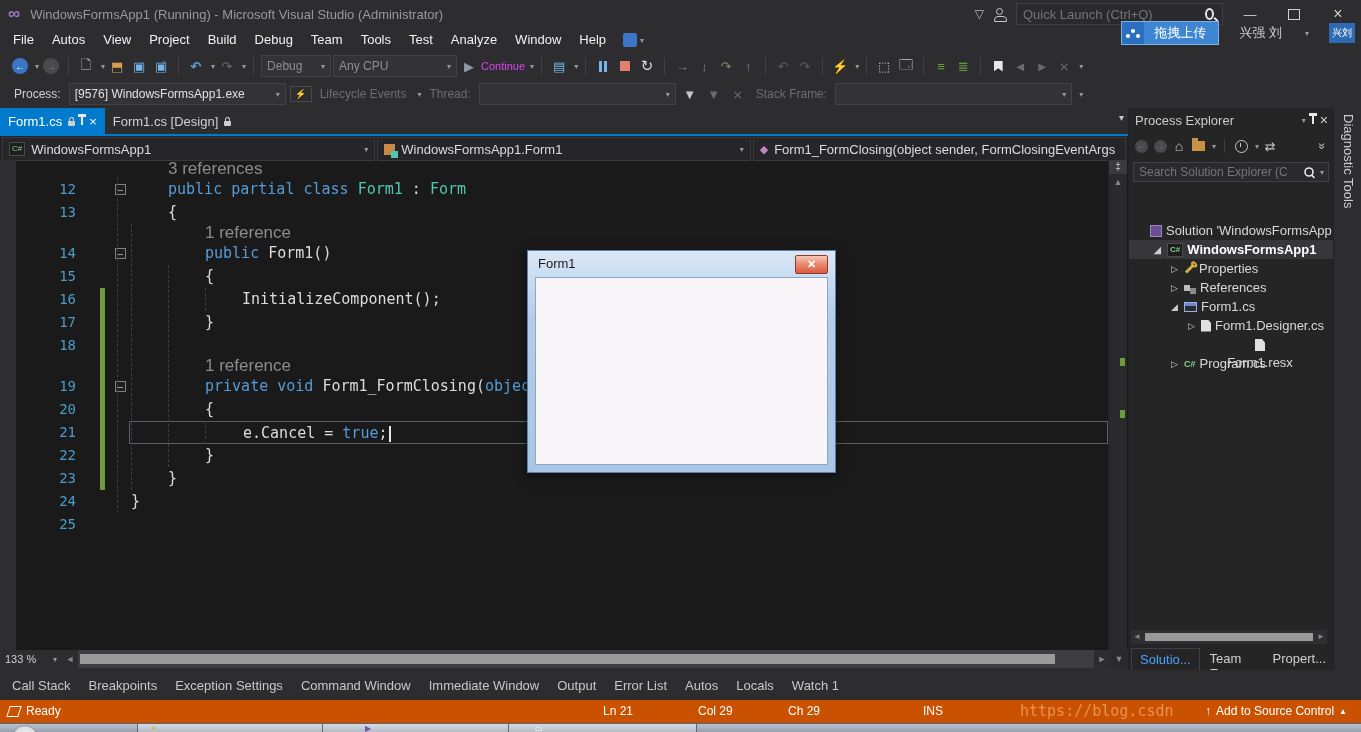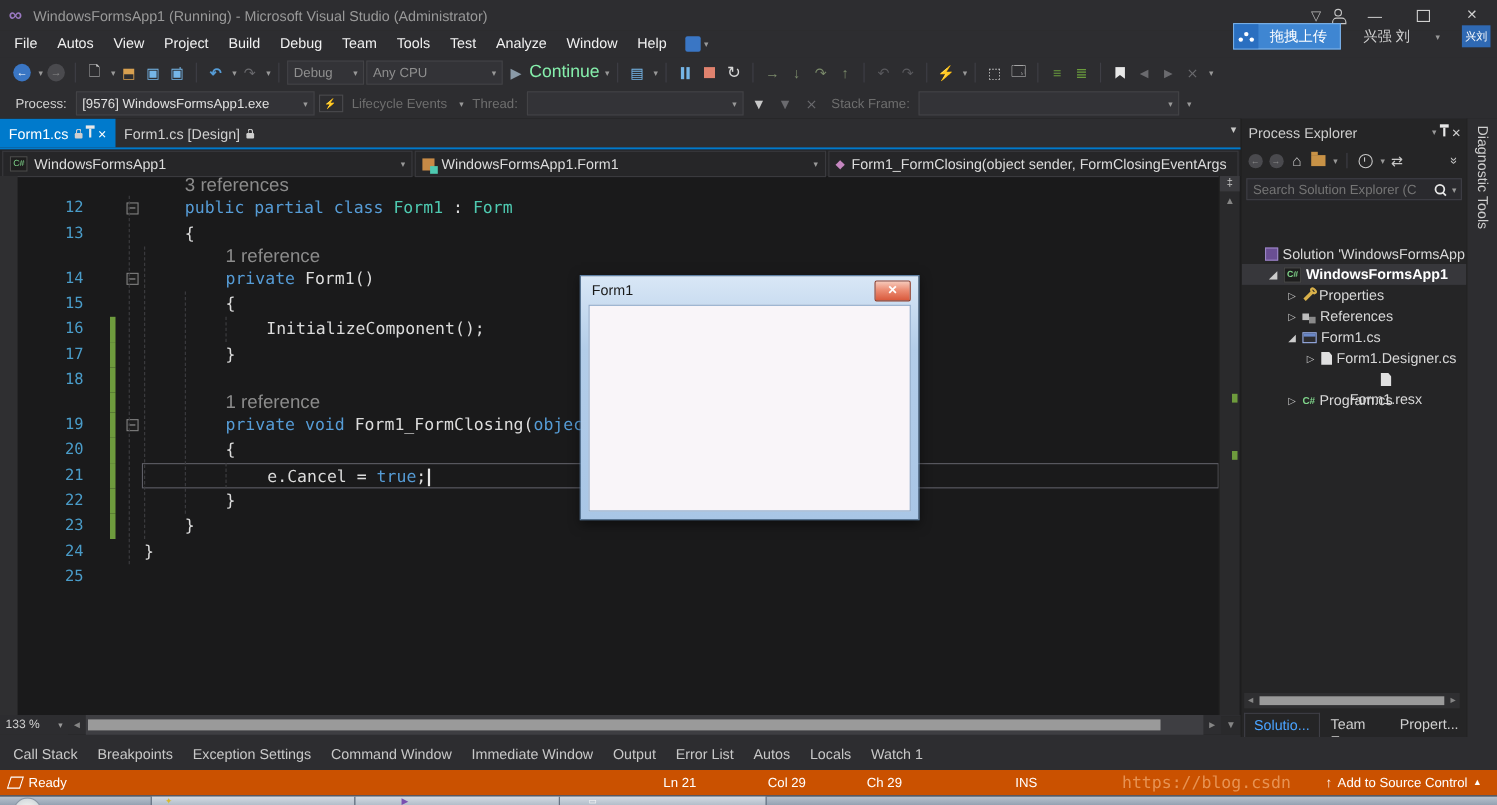--- a/index.html
+++ b/index.html
@@ -148,20 +148,24 @@
 </style>
 </head>
 <body>
 
 <div id="titlebar" class="abs">
   <span id="vs-logo">∞</span>
   <span id="win-title">WindowsFormsApp1 (Running) - Microsoft Visual Studio  (Administrator)</span>
   <div id="tb-right">
     <span style="color:#b8b8b8;font-size:12px;">▽</span>
     <span class="person"></span>
+    <div id="quick-launch">
+      <input placeholder="Quick Launch (Ctrl+Q)" style="">
+      <span class="mag"></span>
+    </div>
     <span class="wbtn">—</span>
     <span class="wbtn">
         <i style="display:block;width:10px;height:9px;border:1px solid #d0d0d0;"></i>
       </span>
     <span class="wbtn" style="font-size:16px;">×</span>
   </div>
 </div>
 
 <div id="menubar" class="abs">
     <div class="menu-item">File</div>
@@ -215,21 +219,21 @@
   <span class="sep"></span>
   <div class="combo" style="width:58px;">
     <span>Debug</span>
       <span class="ddarrow">▾</span>
   </div>
   <div class="combo" style="width:112px;">
     <span>Any CPU</span>
       <span class="ddarrow">▾</span>
   </div>
   <span class="tico" style="color:#8a9aa8;">▶</span>
-  <span style="color:#86efac;font-size:16px;">Continue</span>
+  <span style="color:#d946ef;font-size:11px;">Continue</span>
   <span class="ddarrow">▾</span>
   <span class="sep"></span>
   <span class="tico" style="color:#75b6e8;">▤</span>
   <span class="ddarrow">▾</span>
   <span class="sep"></span>
   <span class="tico">
       <span class="pause-ic">
         <i></i>
         <i></i>
       </span>
@@ -352,21 +356,21 @@
           <div class="ln-chg"></div>
           <div class="ln-fold"></div>
           <div class="ln-code" style="padding-left: 76px;"><span class="tk-ref">1 reference</span></div>
         </div>
         <div class="code-row">
           <div class="ln-num">14</div>
           <div class="ln-chg"></div>
           <div class="ln-fold">
             <span class="foldbox">–</span>
           </div>
-          <div class="ln-code" style="padding-left: 76px;"><span class="tk-kw">private </span><span class="tk-plain">Form1()</span></div>
+          <div class="ln-code" style="padding-left: 76px;"><span class="tk-kw">public </span><span class="tk-plain">Form1()</span></div>
         </div>
         <div class="code-row">
           <div class="ln-num">15</div>
           <div class="ln-chg"></div>
           <div class="ln-fold"></div>
           <div class="ln-code" style="padding-left: 76px;"><span class="tk-plain">{</span></div>
         </div>
         <div class="code-row">
           <div class="ln-num">16</div>
           <div class="ln-chg on"></div>

